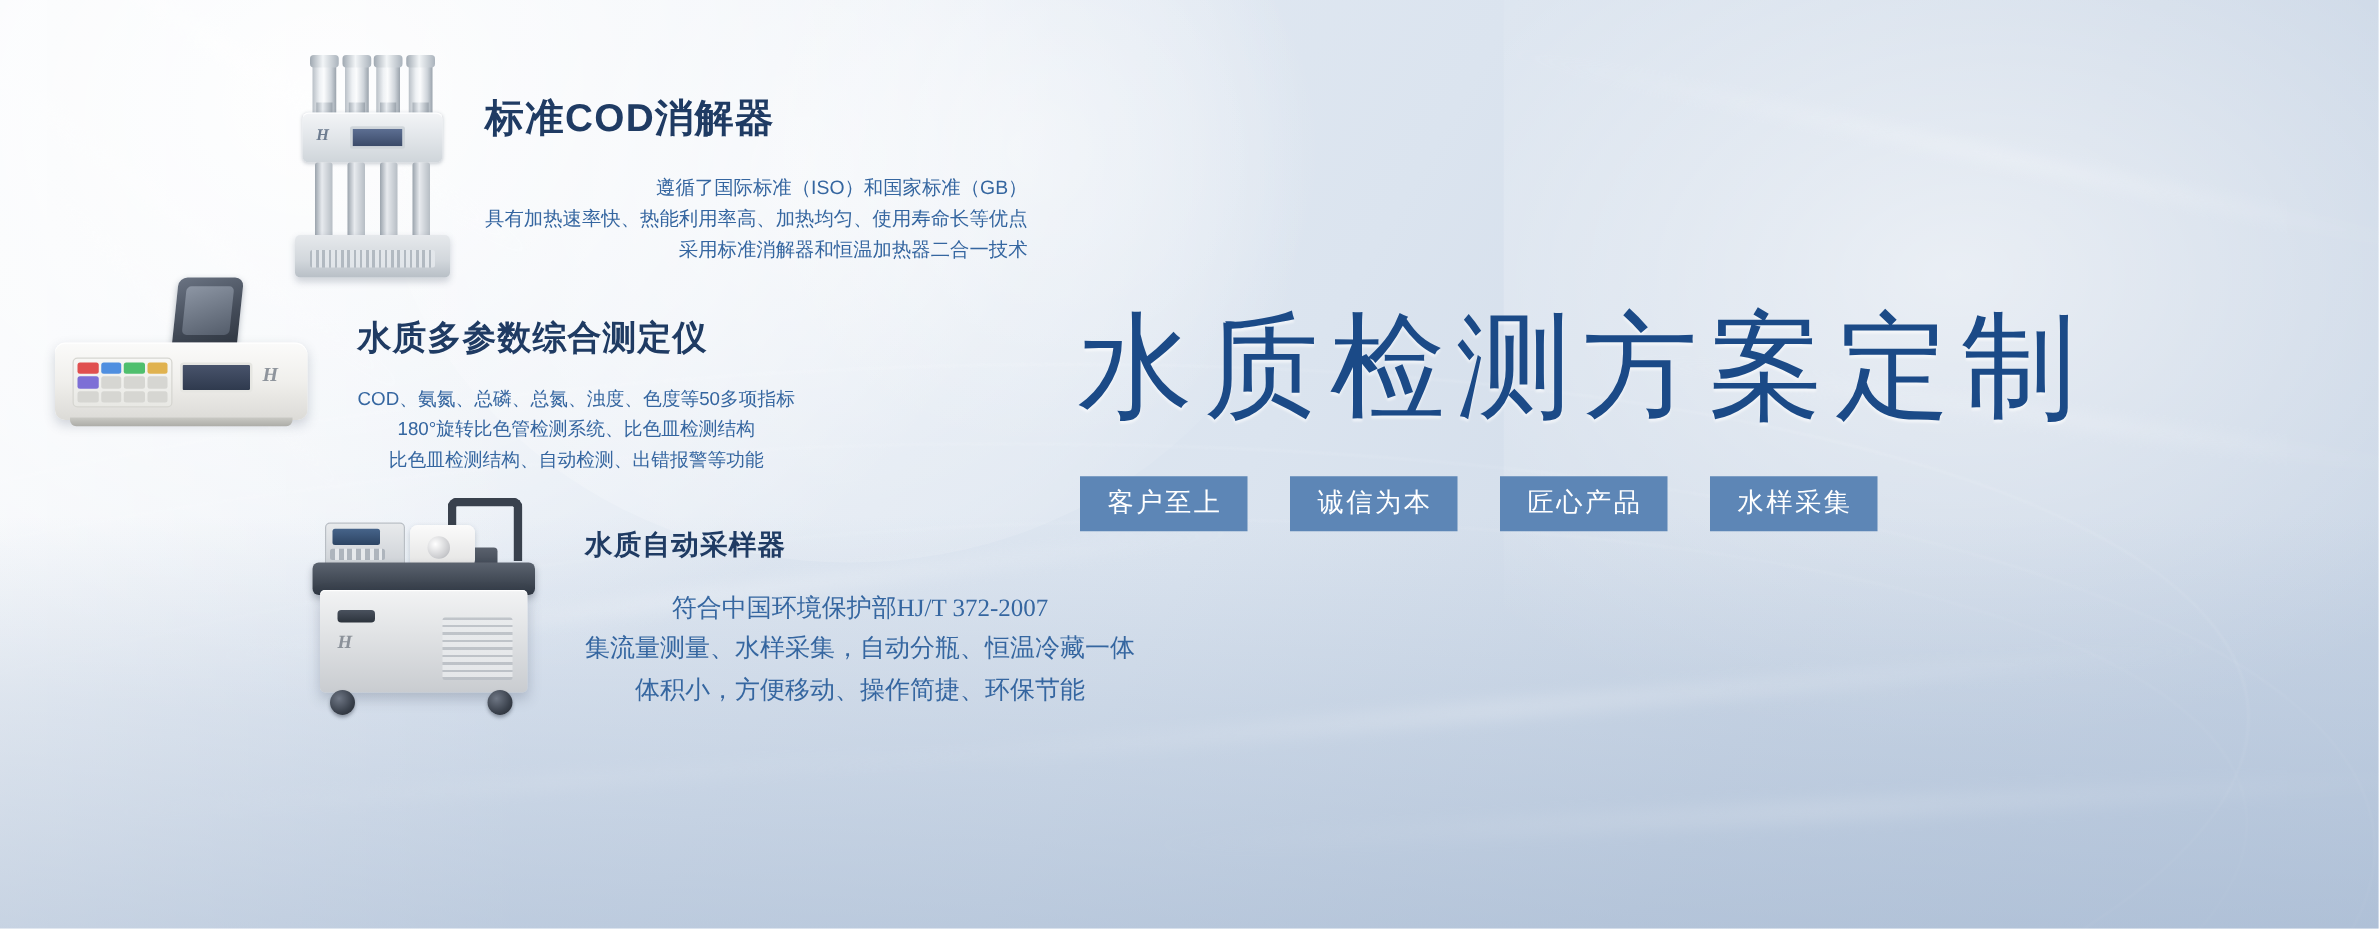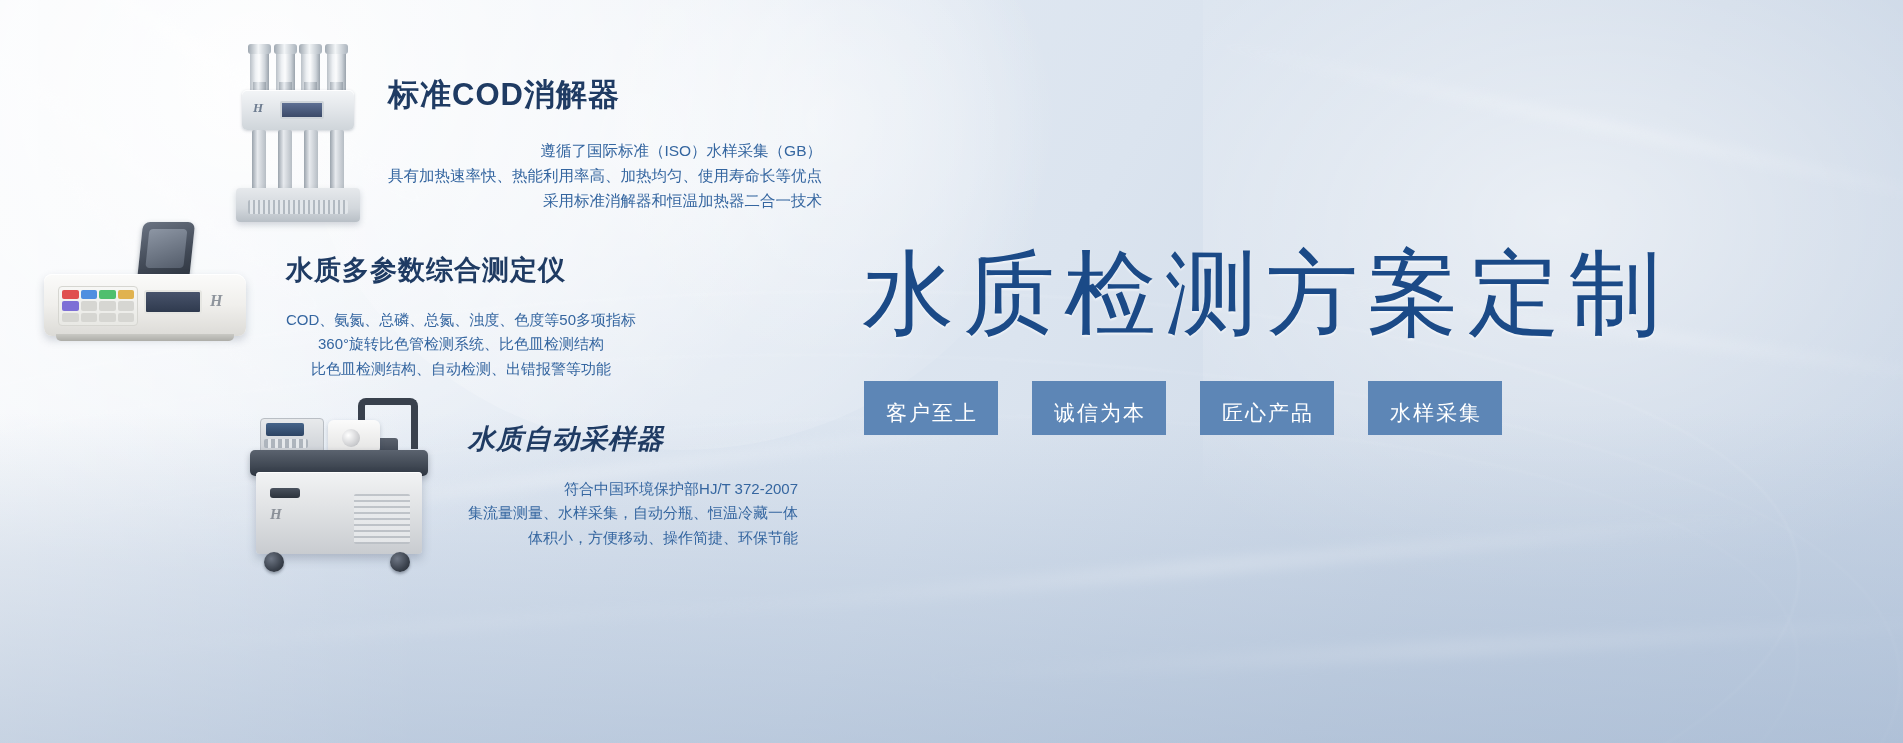--- a/index.html
+++ b/index.html
@@ -108,22 +108,22 @@
   #product-1 .product-title { font-size: 31px; }
   #product-1 .product-desc { font-size: 15.5px; margin-top: 22px; text-align: right; }
 
   
   #product-2 { left: 286px; top: 252px; }
   #product-2 .product-title { font-size: 27px; }
   #product-2 .product-desc { font-size: 15px; margin-top: 20px; text-align: center; }
 
   
   #product-3 { left: 468px; top: 421px; }
-  #product-3 .product-title { font-size: 27px; font-style: italic; }
-  #product-3 .product-desc { font-size: 15px; margin-top: 20px; text-align: right; }
+  #product-3 .product-title { font-size: 22px; }
+  #product-3 .product-desc { font-size: 20px; margin-top: 20px; text-align: center; font-family: Liberation Serif, serif; }
 
   .desc-line { display: block; }
 
   
   #headline {
     position: absolute;
     left: 862px;
     top: 232px;
     font-size: 92px;
     font-weight: 400;
@@ -139,21 +139,21 @@
     left: 864px;
     top: 381px;
     display: flex;
     gap: 34px;
   }
   .badge {
     background: #5d86b6;
     color: #ffffff;
     font-size: 21px;
     letter-spacing: 2px;
-    padding: 21px 20px 12px 22px;
+    padding: 11px 20px 12px 22px;
     line-height: 1;
     white-space: nowrap;
     border: none;
     font-family: inherit;
     cursor: pointer;
   }
 
   
   .device { position: absolute; }
 
@@ -420,31 +420,31 @@
     <div class="door-handle"></div>
     <div class="grill"></div>
     <div class="logo-h3">H</div>
     <div class="wheel w-l"></div>
     <div class="wheel w-r"></div>
   </div>
 
   <div class="product" id="product-1">
     <div class="product-title">标准COD消解器</div>
     <div class="product-desc">
-      <span class="desc-line">遵循了国际标准（ISO）水样采集（GB）</span>
+      <span class="desc-line">遵循了国际标准（ISO）和国家标准（GB）</span>
       <span class="desc-line">具有加热速率快、热能利用率高、加热均匀、使用寿命长等优点</span>
       <span class="desc-line">采用标准消解器和恒温加热器二合一技术</span>
     </div>
   </div>
 
   <div class="product" id="product-2">
     <div class="product-title">水质多参数综合测定仪</div>
     <div class="product-desc">
       <span class="desc-line">COD、氨氮、总磷、总氮、浊度、色度等50多项指标</span>
-      <span class="desc-line">360°旋转比色管检测系统、比色皿检测结构</span>
+      <span class="desc-line">180°旋转比色管检测系统、比色皿检测结构</span>
       <span class="desc-line">比色皿检测结构、自动检测、出错报警等功能</span>
     </div>
   </div>
 
   <div class="product" id="product-3">
     <div class="product-title">水质自动采样器</div>
     <div class="product-desc">
       <span class="desc-line">符合中国环境保护部HJ/T 372-2007</span>
       <span class="desc-line">集流量测量、水样采集，自动分瓶、恒温冷藏一体</span>
       <span class="desc-line">体积小，方便移动、操作简捷、环保节能</span>

